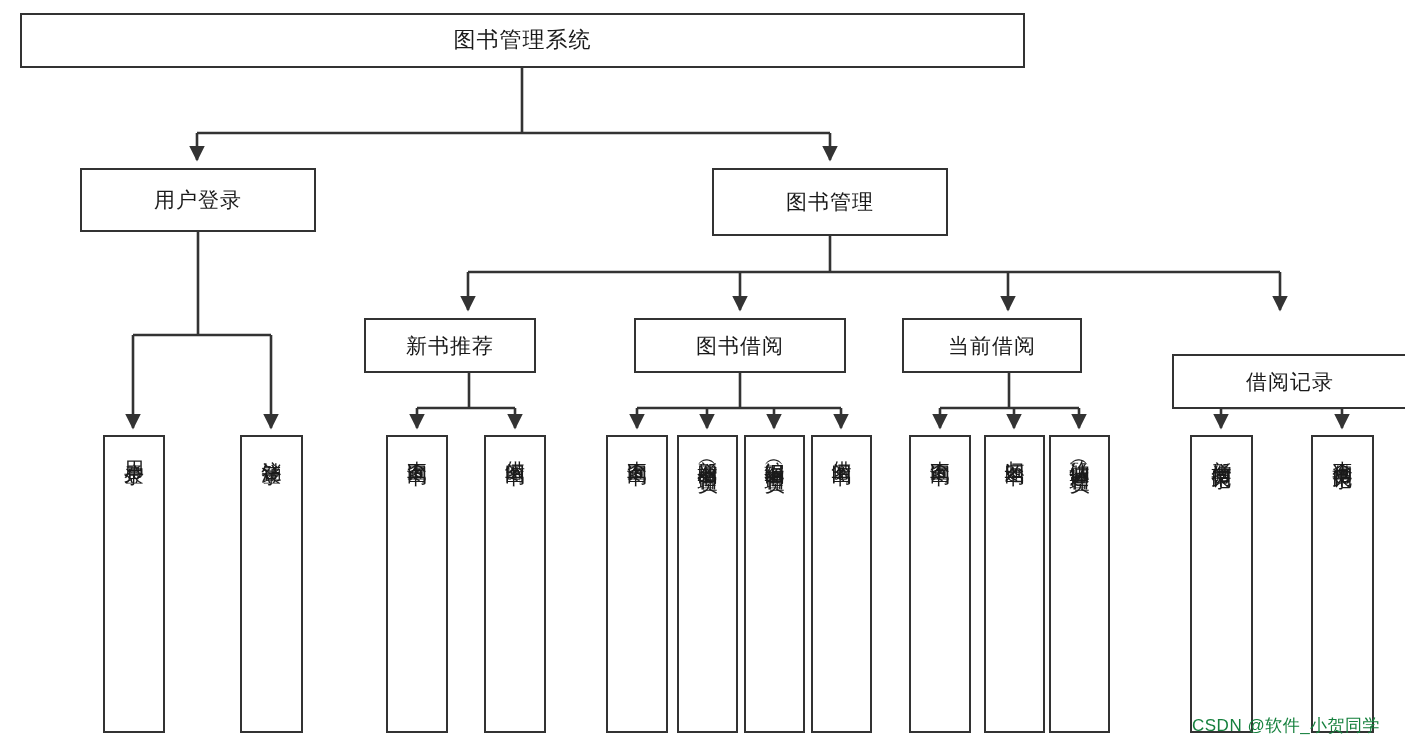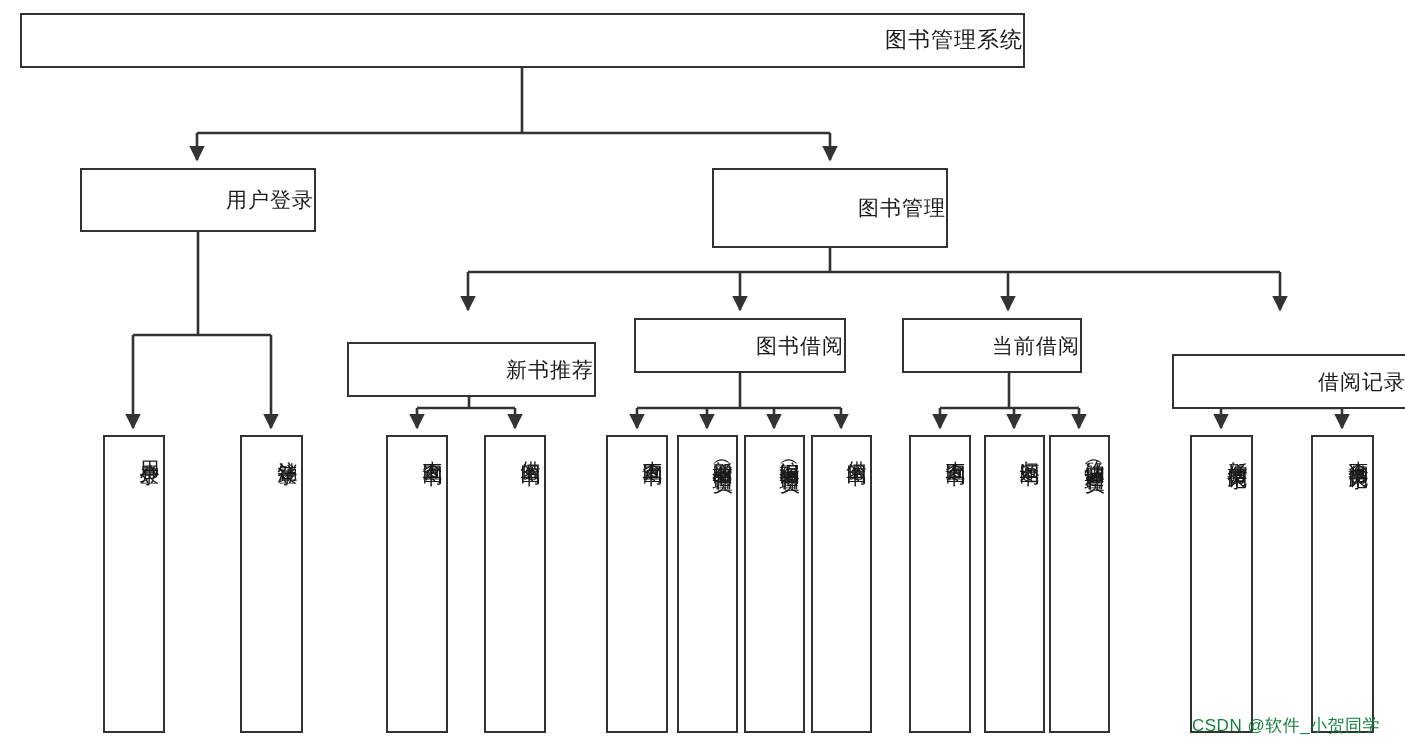--- a/index.html
+++ b/index.html
@@ -25,21 +25,21 @@
     height: 747px;
     pointer-events: none;
   }
   .node {
     position: absolute;
     box-sizing: border-box;
     border: 2px solid #333333;
     background: #ffffff;
     display: flex;
     align-items: center;
-    justify-content: flex-end;
+    justify-content: center;
     color: #1a1a1a;
     z-index: 2;
   }
   .node .label {
     white-space: nowrap;
   }
   
   .node.horiz .label {
     font-size: 21px;
     line-height: 1.1;
@@ -126,25 +126,25 @@
     </g>
   </svg>
 
   <div class="node horiz root" style="left:20px; top:13px; width:1005px; height:55px;">
     <span class="label">图书管理系统</span>
   </div>
 
   <div class="node horiz" style="left:80px; top:168px; width:236px; height:64px;">
     <span class="label">用户登录</span>
   </div>
-  <div class="node horiz" style="left:712px; top:168px; width:236px; height:80px;">
+  <div class="node horiz" style="left:712px; top:168px; width:236px; height:68px;">
     <span class="label">图书管理</span>
   </div>
 
-  <div class="node horiz" style="left:347px; top:318px; width:249px; height:55px;margin-top:24px;">
+  <div class="node horiz" style="left:364px; top:318px; width:172px; height:55px;">
     <span class="label">新书推荐</span>
   </div>
   <div class="node horiz" style="left:634px; top:318px; width:212px; height:55px;">
     <span class="label">图书借阅</span>
   </div>
   <div class="node horiz" style="left:902px; top:318px; width:180px; height:55px;">
     <span class="label">当前借阅</span>
   </div>
   <div class="node horiz" style="left:1172px; top:318px; width:236px; height:55px;margin-top:36px;">
     <span class="label">借阅记录</span>

